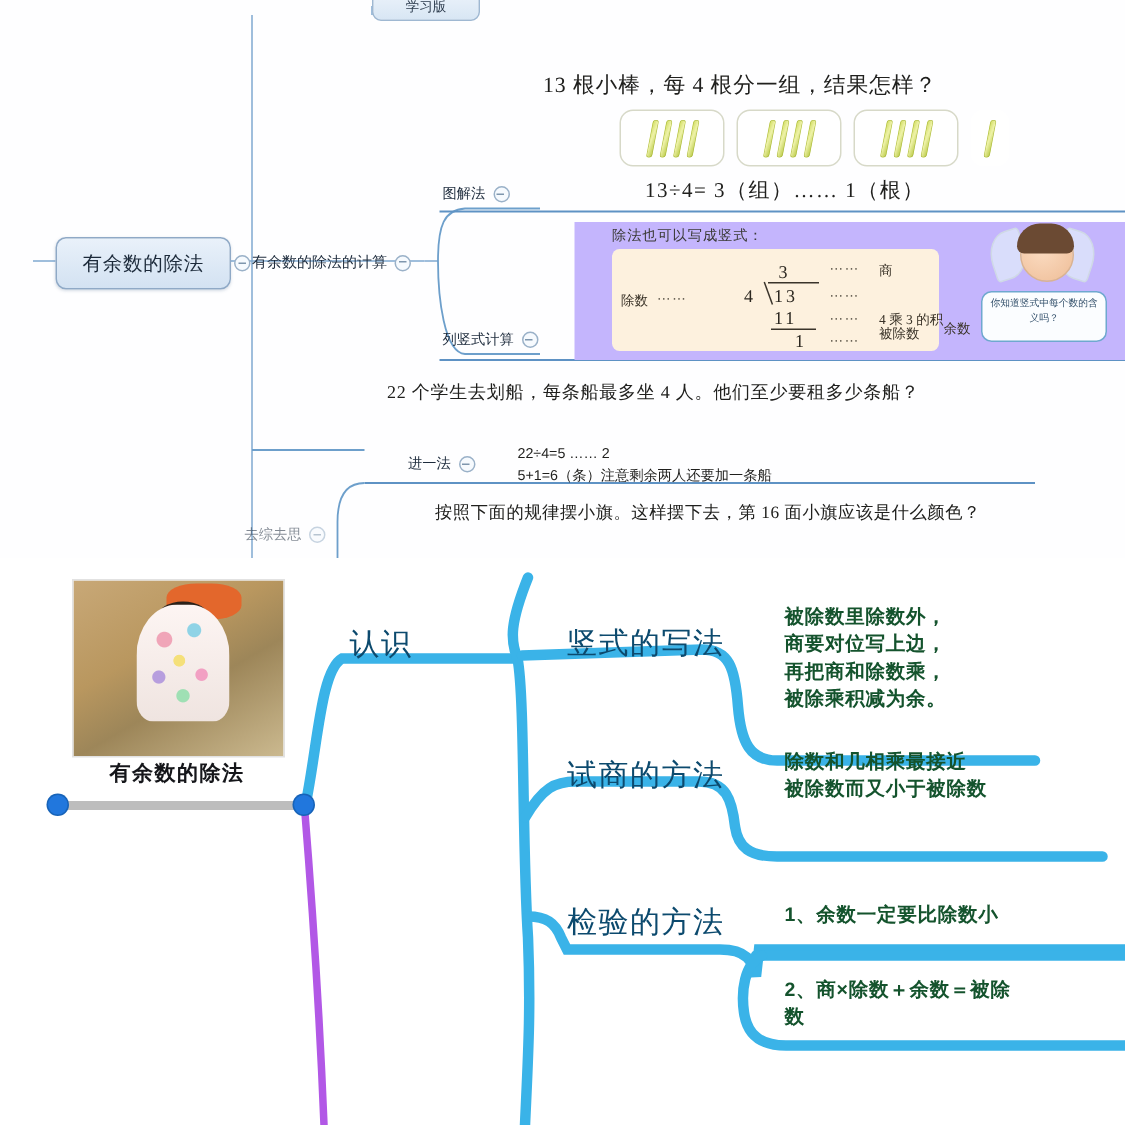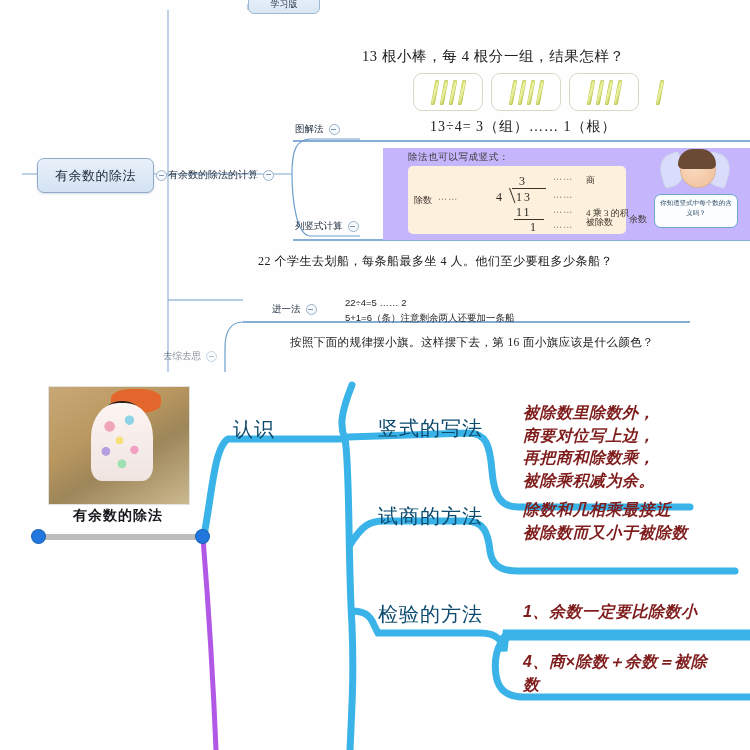--- a/index.html
+++ b/index.html
@@ -116,21 +116,21 @@
       linear-gradient(#fdf5f3,#efe4e0);
   }
   .photo-top{position:absolute;left:44%;top:2%;width:36%;height:20%;background:#e3672c;border-radius:40%;}
   .photo-hair{position:absolute;left:40%;top:12%;width:24%;height:18%;background:#2b2119;border-radius:50%;}
   .photo-label{
     position:absolute;left:30px;top:132px;width:176px;text-align:center;
     font-size:14px;font-weight:bold;color:#15161a;letter-spacing:1px;
   }
   .dot{position:absolute;width:13px;height:13px;border-radius:50%;background:#2177dd;box-shadow:0 0 0 1px #1763b8;}
   .bnode{position:absolute;font-size:20px;font-weight:normal;color:#0c4a6e;letter-spacing:1px;white-space:nowrap;}
-  .bleaf{position:absolute;font-size:16px;font-weight:bold;color:#7f1d1d;line-height:1.42;letter-spacing:.5px;font-style:italic;}
+  .bleaf{position:absolute;font-size:13px;font-weight:bold;color:#14532d;line-height:1.42;letter-spacing:.5px;}
 </style>
 </head>
 <body>
 
 <div class="canvas">
 
   <div class="top-map">
 
     <svg class="tm-svg" viewBox="0 0 750 372">
       <g fill="none" stroke="#7fa8d0" stroke-width="1">
@@ -316,18 +316,18 @@
 再把商和除数乘，
 被除乘积减为余。</div>
 
     <div class="bnode" style="left:378px;top:496px;top:128px;">试商的方法</div>
     <div class="bleaf" style="left:523px;top:124px;white-space:pre-line;">除数和几相乘最接近
 被除数而又小于被除数</div>
 
     <div class="bnode" style="left:378px;top:226px;">检验的方法</div>
     <div class="bleaf" style="left:523px;top:226px;white-space:pre-line;">1、余数一定要比除数小</div>
 
-    <div class="bleaf" style="left:523px;top:276px;white-space:pre-line;">4、商×除数＋余数＝被除
+    <div class="bleaf" style="left:523px;top:276px;white-space:pre-line;">2、商×除数＋余数＝被除
 数</div>
 
   </div>
 
 </div>
 
 </body></html>

